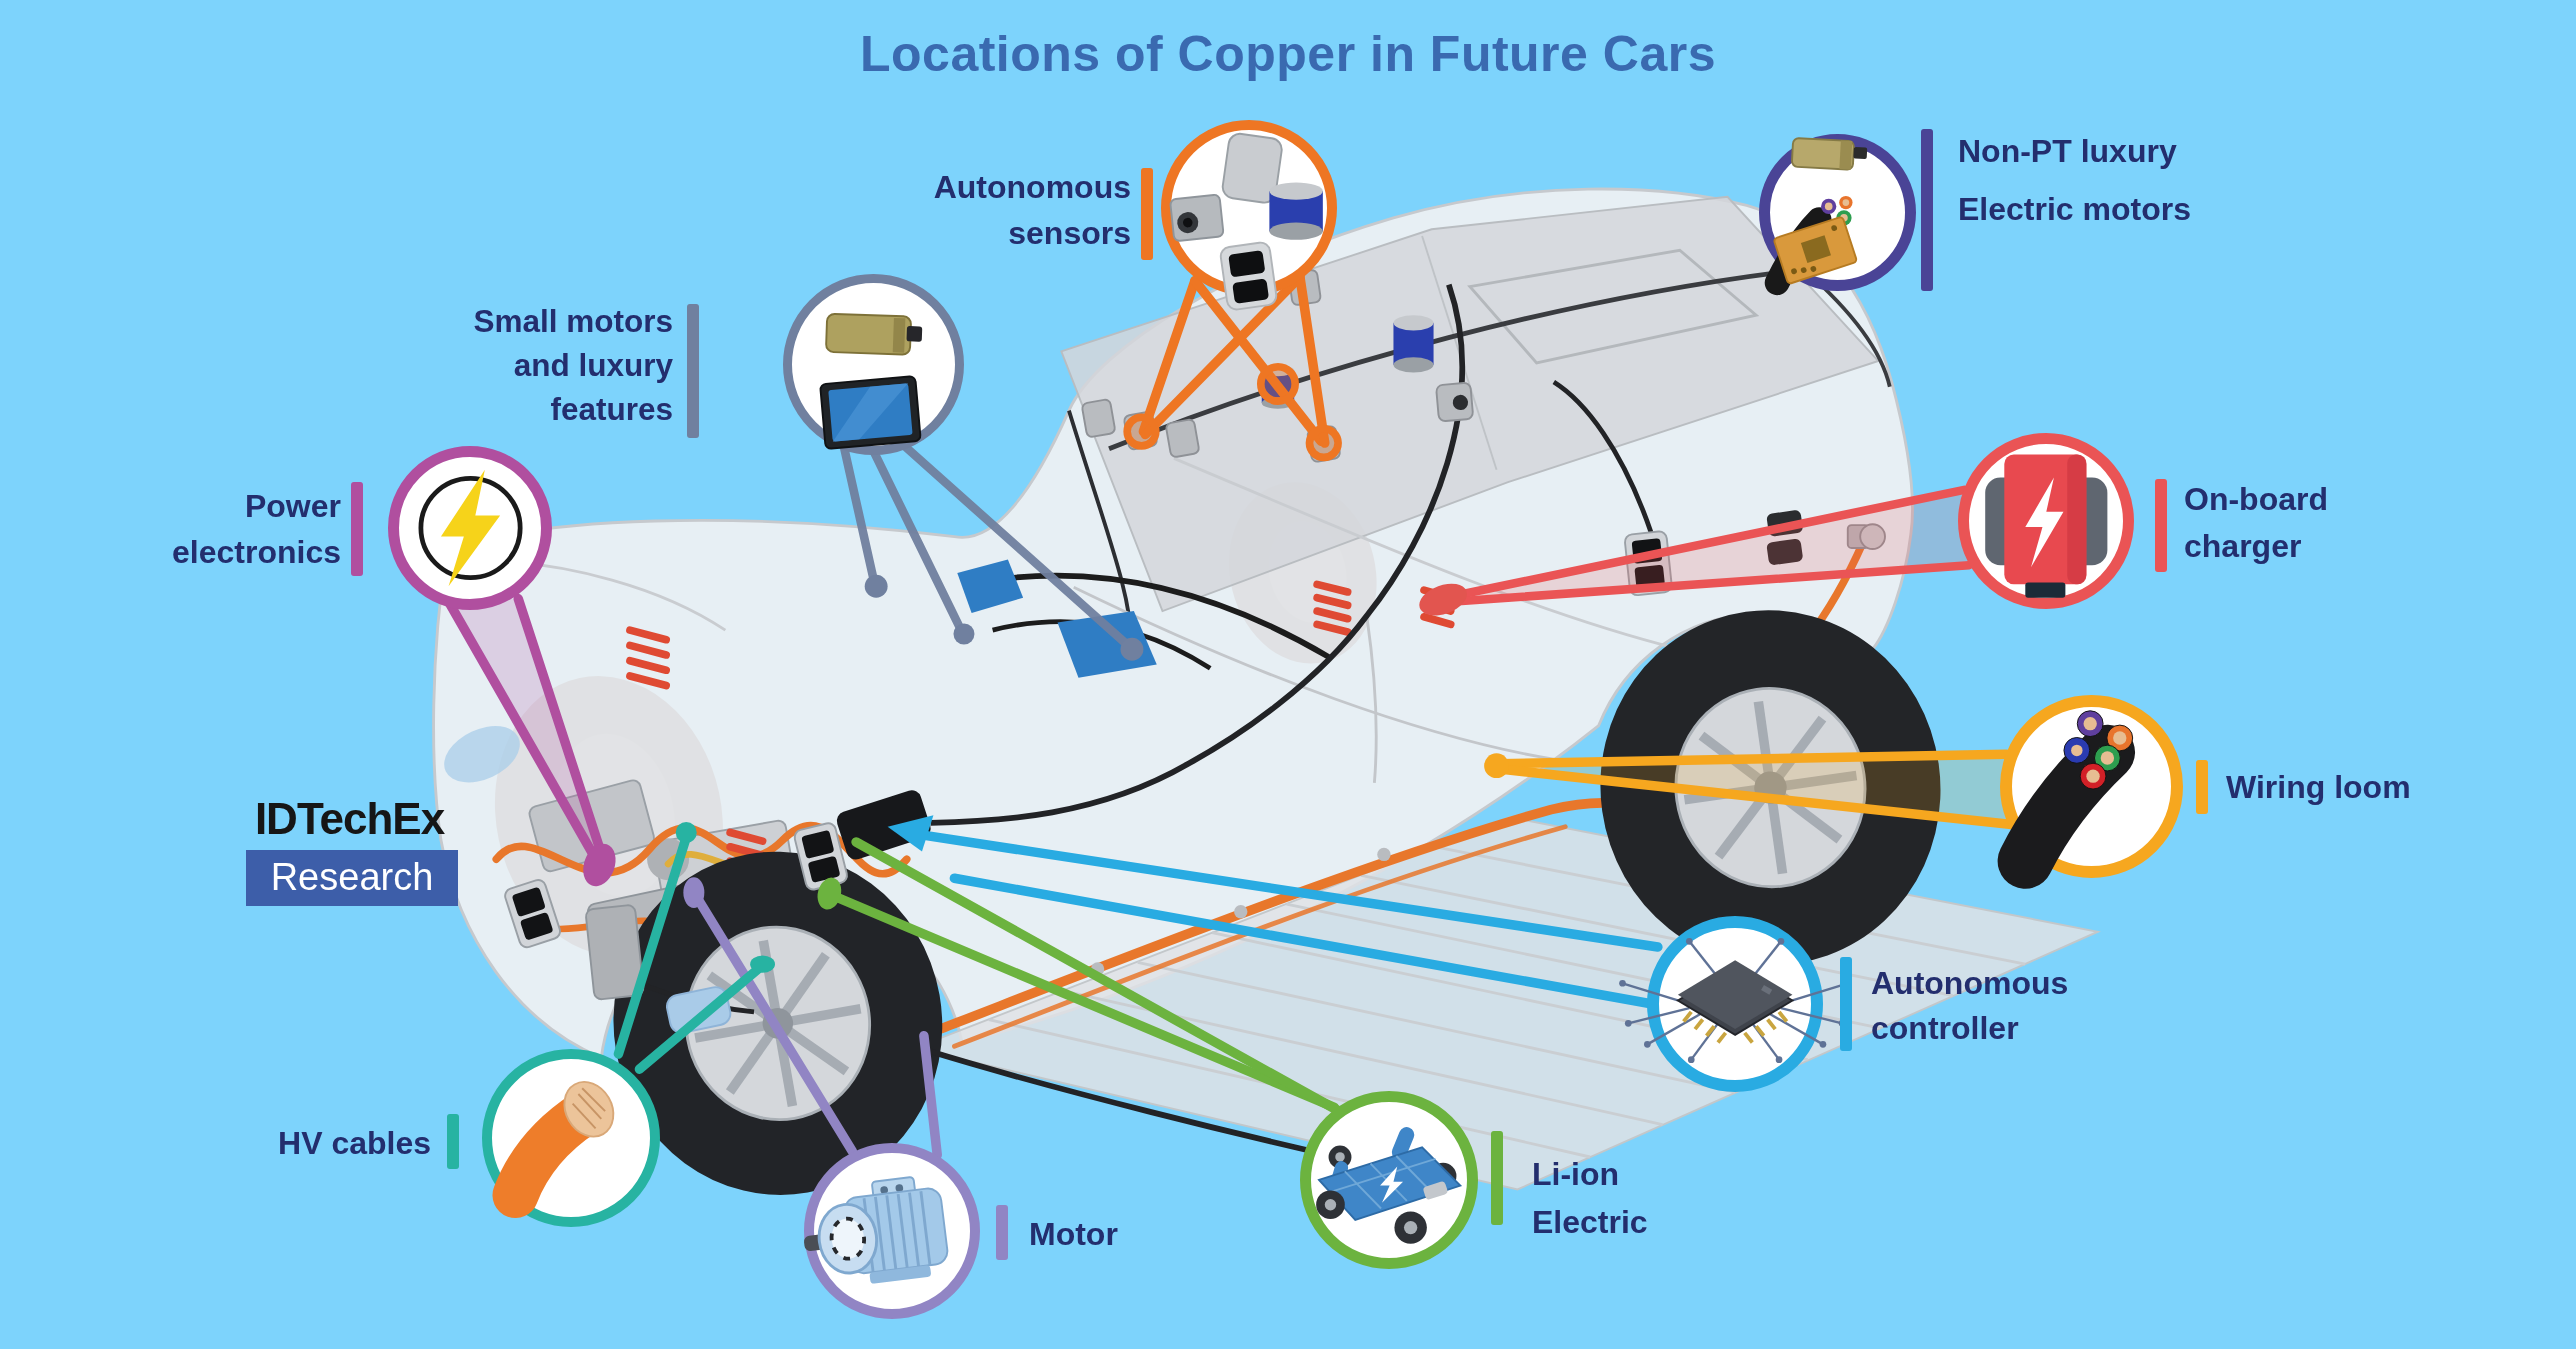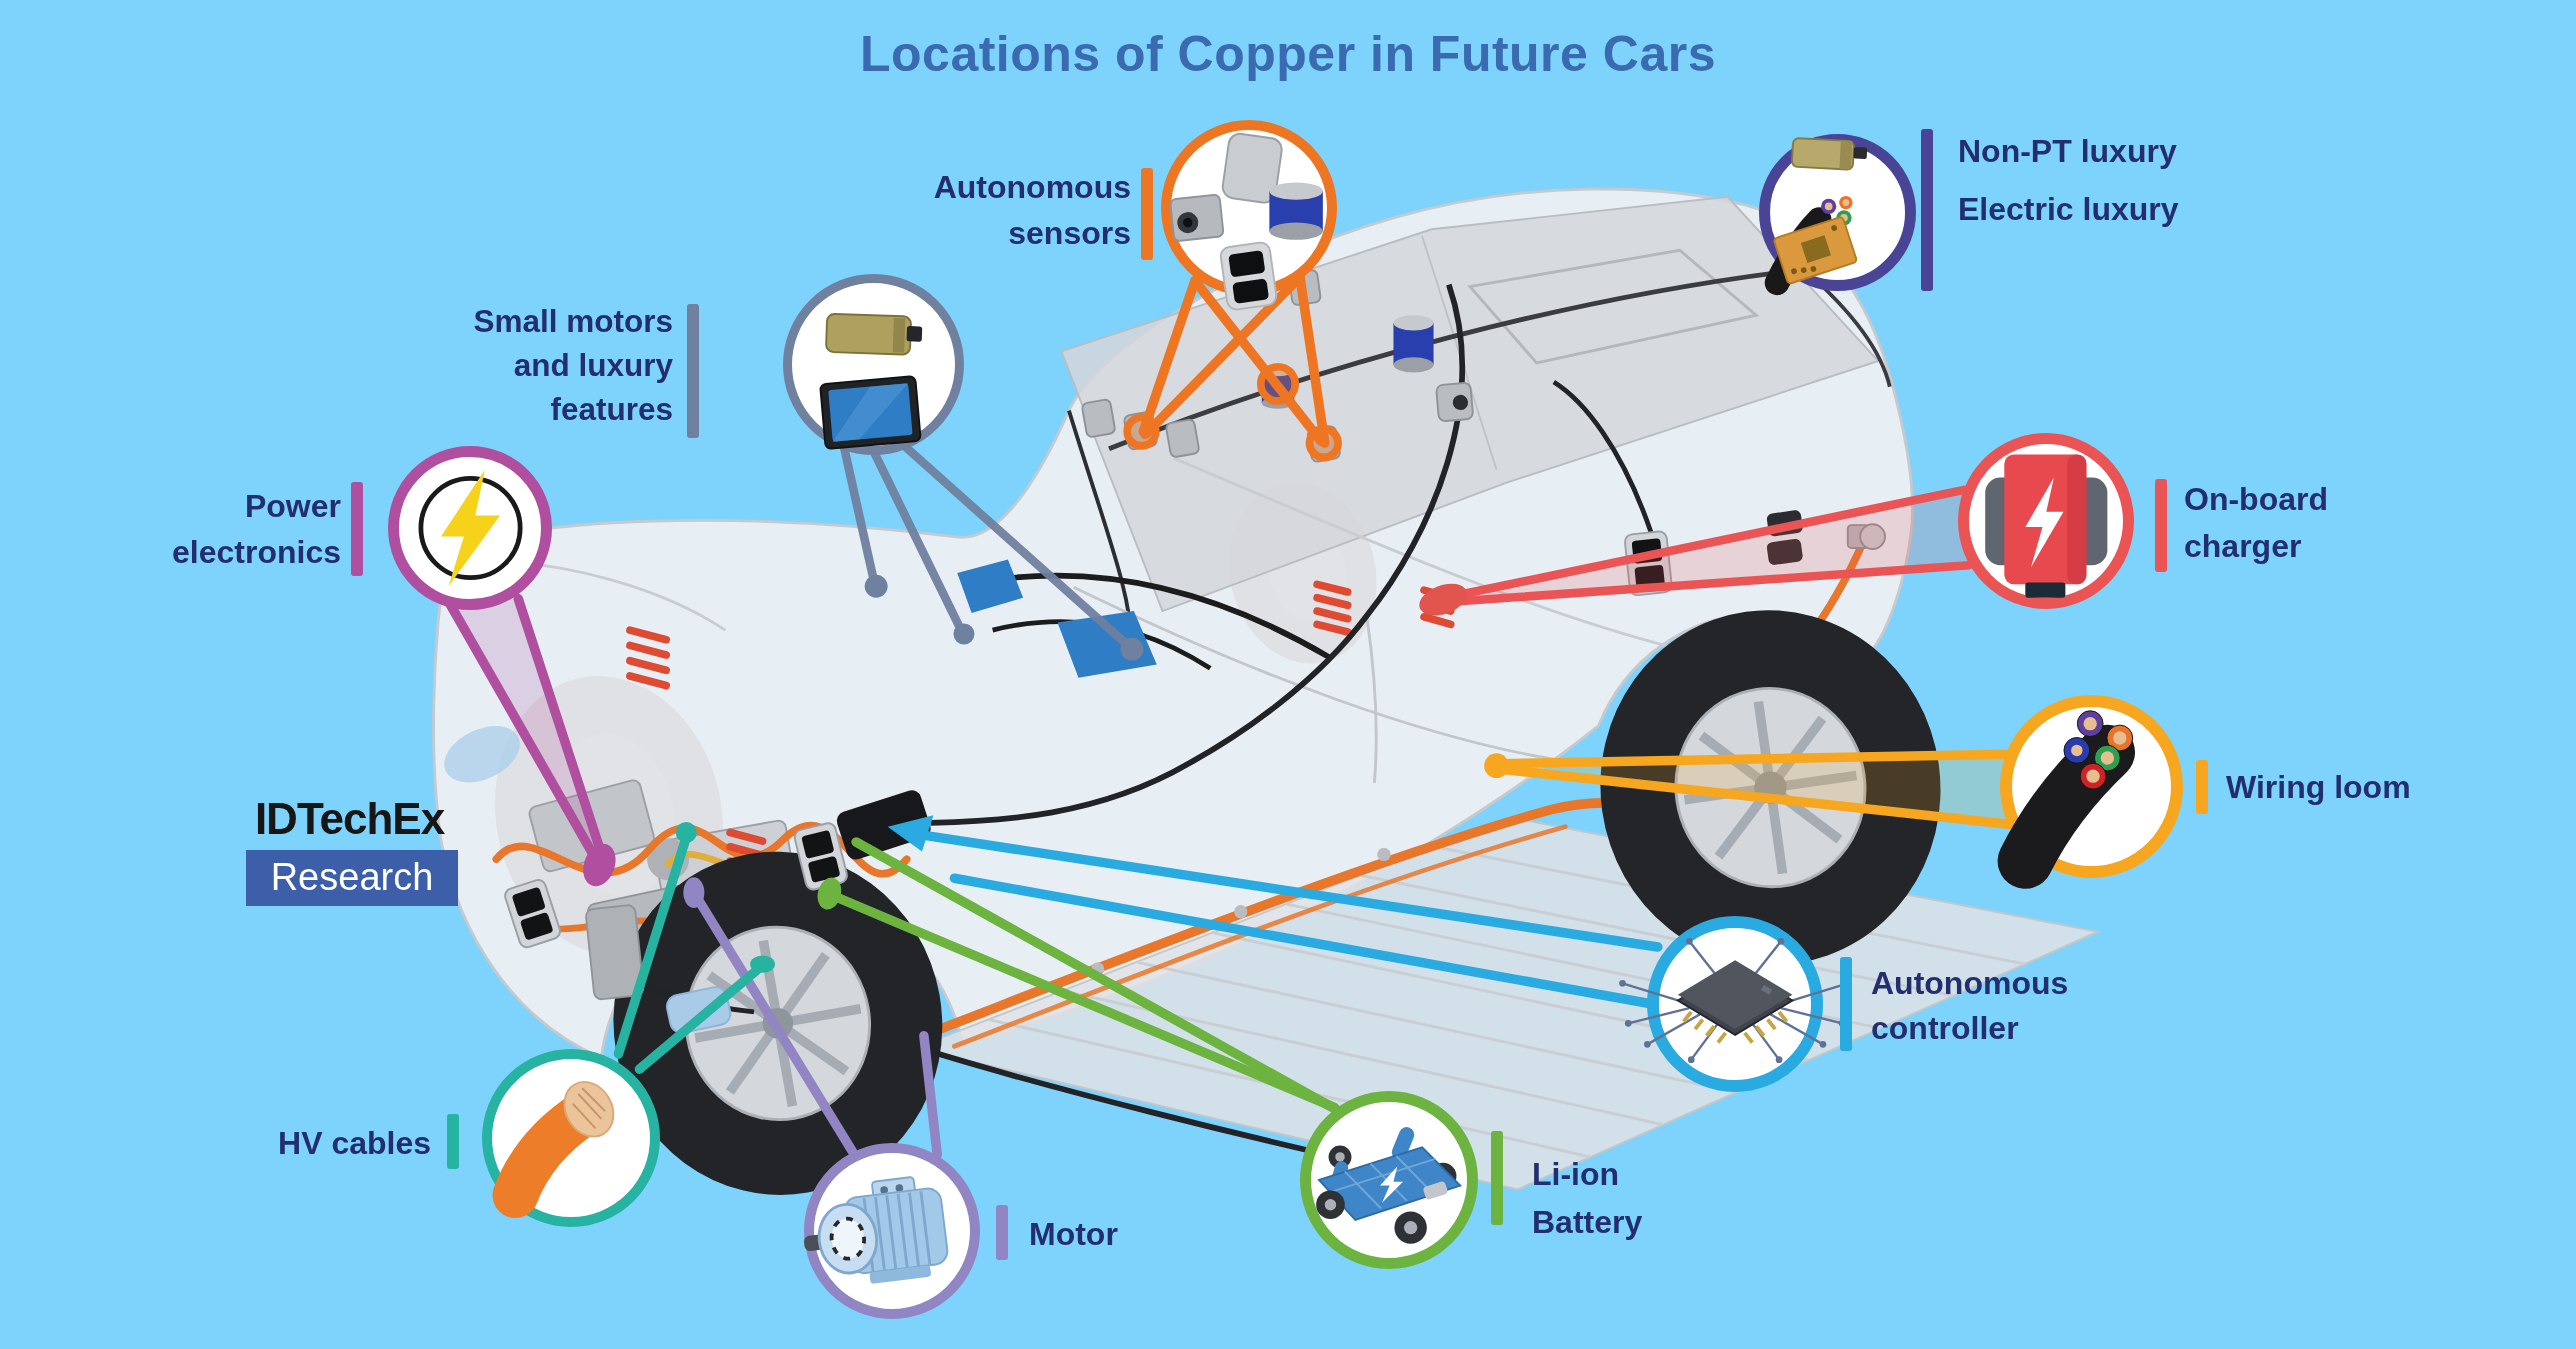--- a/index.html
+++ b/index.html
@@ -482,21 +482,21 @@
   </div>
 
   <div class="lbl r" style="right:1445px;top:164px;">
     <span>Autonomous</span>
     <span>sensors</span>
   </div>
   <div class="bar" style="left:1141px;top:168px;height:92px;background:#ee7623;"></div>
 
   <div class="lbl" style="left:1958px;top:122px;line-height:58px;">
     <span>Non-PT luxury</span>
-    <span>Electric luxury</span>
+    <span>Electric motors</span>
   </div>
   <div class="bar" style="left:1921px;top:129px;height:162px;background:#4a4496;"></div>
 
   <div class="lbl r" style="right:1903px;top:299px;font-size:31.5px;line-height:44px;">
     <span>Small motors</span>
     <span>and luxury</span>
     <span>features</span>
   </div>
   <div class="bar" style="left:687px;top:304px;height:134px;width:11.5px;background:#70809f;"></div>
 
@@ -518,21 +518,21 @@
   <div class="bar" style="left:2196px;top:760px;height:54px;background:#f6a71f;"></div>
 
   <div class="lbl" style="left:1871px;top:961px;line-height:45px;">
     <span>Autonomous</span>
     <span>controller</span>
   </div>
   <div class="bar" style="left:1840px;top:957px;height:94px;background:#29abe2;"></div>
 
   <div class="lbl" style="left:1532px;top:1133px;line-height:48px;margin-top:17px;">
     <span>Li-ion</span>
-    <span>Battery</span>
+    <span>Electric</span>
   </div>
   <div class="bar" style="left:1491px;top:1131px;height:94px;background:#6cb33f;"></div>
 
   <div class="lbl" style="left:1029px;top:1211px;">
     <span>Motor</span>
   </div>
   <div class="bar" style="left:996px;top:1205px;height:55px;background:#9185c4;"></div>
 
   <div class="lbl r" style="right:2145px;top:1120px;margin-left:9px;">
     <span>HV cables</span>

